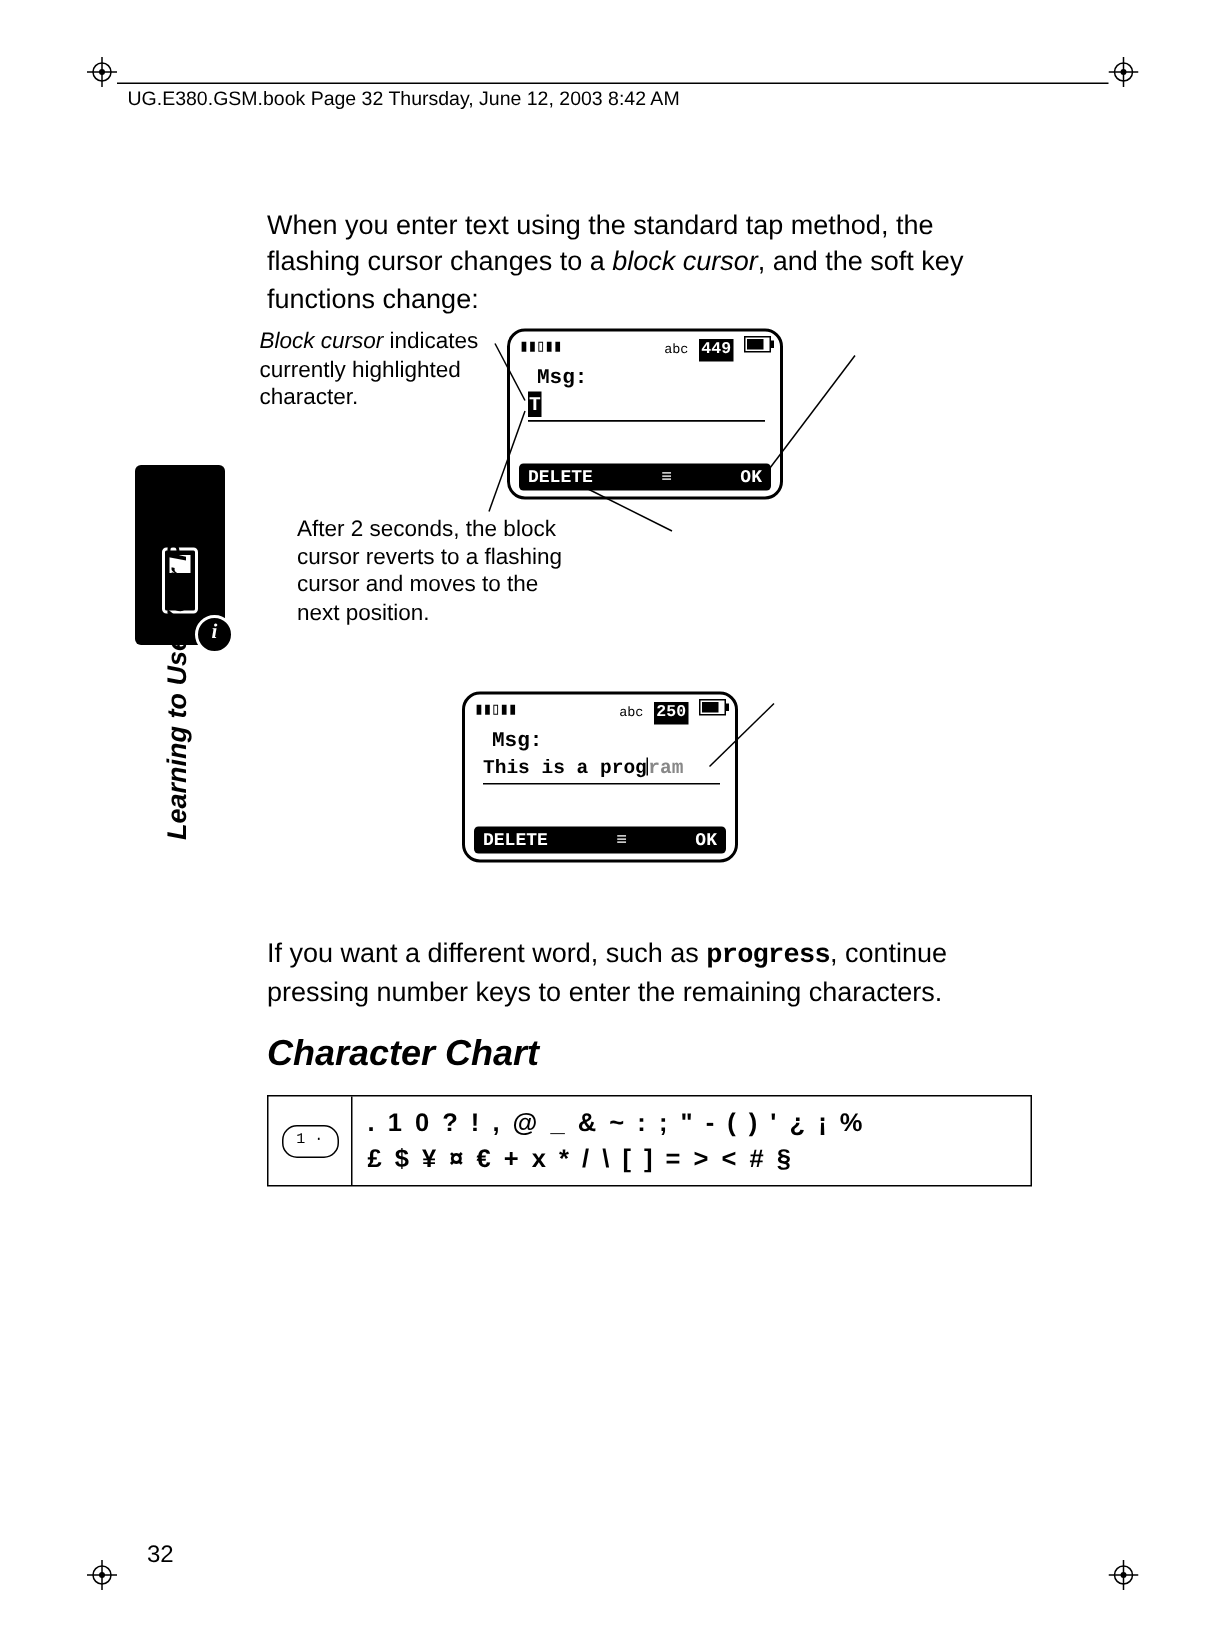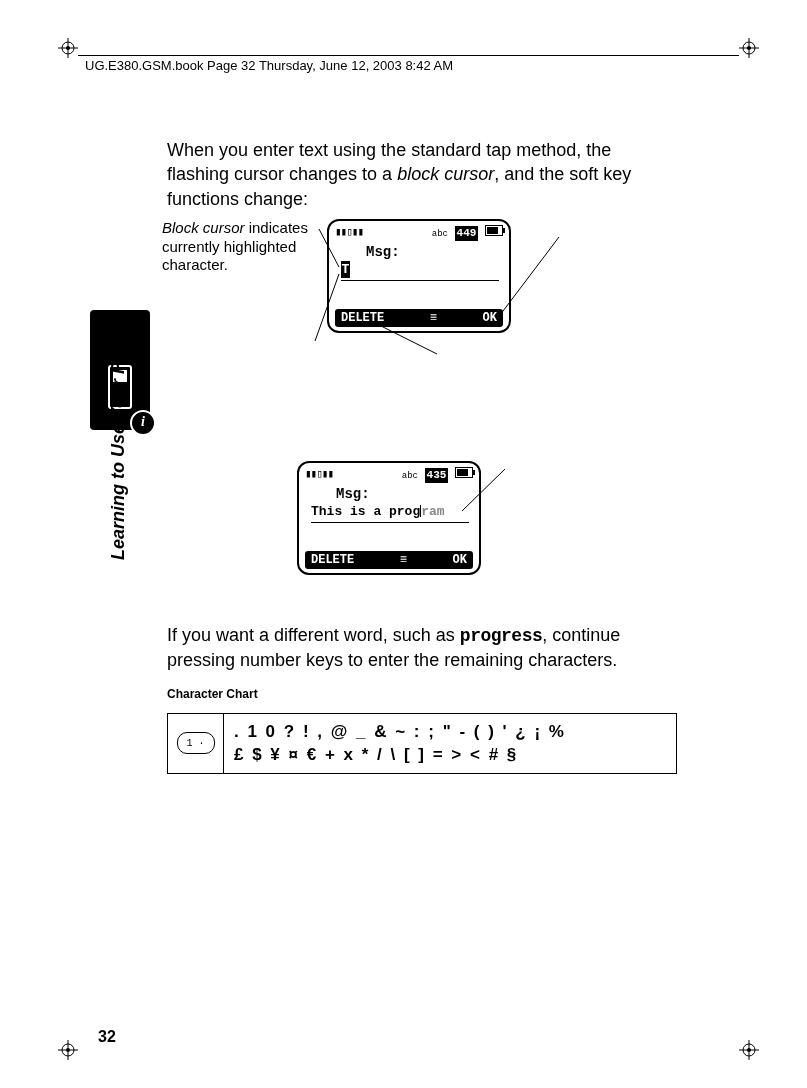--- a/index.html
+++ b/index.html
@@ -31,21 +31,21 @@
     padding-top: 2px;
   }
   .header-text {
     position: absolute;
     top: 58px;
     left: 85px;
     font-size: 13px;
   }
   .content {
     position: absolute;
-    left: 167px;
+    left: 178px;
     top: 138px;
     width: 510px;
     font-size: 18px;
     line-height: 1.35;
   }
   .para { margin-bottom: 8px; }
   .italic { font-style: italic; }
   .mono { font-family: "Courier New", monospace; font-weight: bold; letter-spacing: -0.5px; }
   .mono-soft { font-family: "Courier New", monospace; font-weight: bold; letter-spacing: 1px; }
   .screen-wrap {
@@ -80,21 +80,20 @@
     font-size: 11px;
     display: inline-block;
   }
   .msg-label {
     position: absolute;
     top: 22px;
     left: 18px;
     font-family: "Courier New", monospace;
     font-weight: bold;
     font-size: 14px;
-    margin-left: 19px;
   }
   .msg-body {
     position: absolute;
     top: 40px;
     left: 12px;
     right: 10px;
     font-family: "Courier New", monospace;
     font-weight: bold;
     font-size: 13px;
     border-bottom: 1px solid #000;
@@ -184,22 +183,23 @@
     border-radius: 50%;
     color: #fff;
     font-weight: bold;
     font-style: italic;
     text-align: center;
     line-height: 20px;
     font-size: 14px;
     font-family: Georgia, serif;
   }
   .section-title {
-    font-weight: bold;
-    font-size: 12px;
+    font-style: italic;
+    font-weight: bold;
+    font-size: 24px;
     margin: 14px 0 6px 0;
   }
   .char-chart {
     border: 1.5px solid #000;
     display: flex;
     margin-top: 10px;
   }
   .char-chart .key-cell {
     width: 55px;
     border-right: 1.5px solid #000;
@@ -223,21 +223,21 @@
     padding: 6px 10px;
     font-size: 17px;
     line-height: 1.4;
     letter-spacing: 2px;
     font-weight: bold;
   }
   .page-num {
     position: absolute;
     bottom: 42px;
     left: 98px;
-    font-weight: bold;
+    font-weight: normal;
     font-size: 16px;
   }
   .watermark {
     position: absolute;
     left: 270px;
     top: 520px;
     font-size: 100px;
     font-weight: 900;
     color: #ccc;
     transform: rotate(-90deg);
@@ -365,38 +365,39 @@
       </div>
       <div class="msg-body2"></div>
       <div class="softkey-bar">
         <span>DELETE</span>
         <span class="softkey-mid">≡</span>
         <span>OK</span>
       </div>
     </div>
 
 
+    <div class="callout" style="left:20px; top:125px; width:180px">After 2 seconds, the block cursor reverts to a flashing cursor and moves to the next position.</div>
 
 
     <svg class="leader" style="left:0;top:0;width:510px;height:230px">
       <line x1="152" y1="10" x2="172" y2="48" stroke="#000"></line>
       <line x1="392" y1="18" x2="330" y2="100" stroke="#000"></line>
       <line x1="148" y1="122" x2="172" y2="55" stroke="#000"></line>
       <line x1="270" y1="135" x2="210" y2="105" stroke="#000"></line>
     </svg>
   </div>
 
 
   <div class="screen-wrap" style="height:150px">
     <div class="screen-box" style="left:130px; top:5">
       <div class="screen-statusbar">
         <span class="sig">▮▮▯▮▮</span>
         <span>
           <span style="font-size:9px">abc</span>
-          <span class="counter-badge">435</span>
+          <span class="counter-badge">250</span>
           <span class="batt"><span class="batt-fill"></span></span>
         </span>
       </div>
       <div class="msg-label">Msg:</div>
       <div class="msg-body">
         <span>This is a prog</span><span style="border-left:1px solid #000;height:12px;display:inline-block;vertical-align:middle"></span><span class="gray">ram</span>
       </div>
       <div class="softkey-bar">
         <span>DELETE</span>
         <span class="softkey-mid">≡</span>

